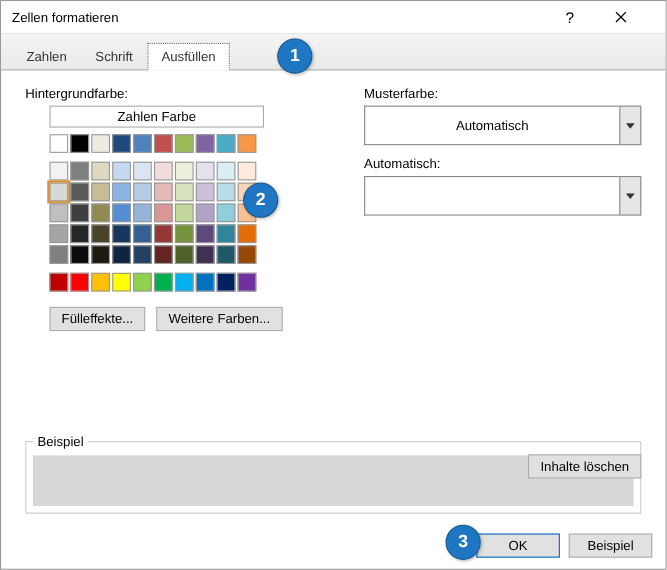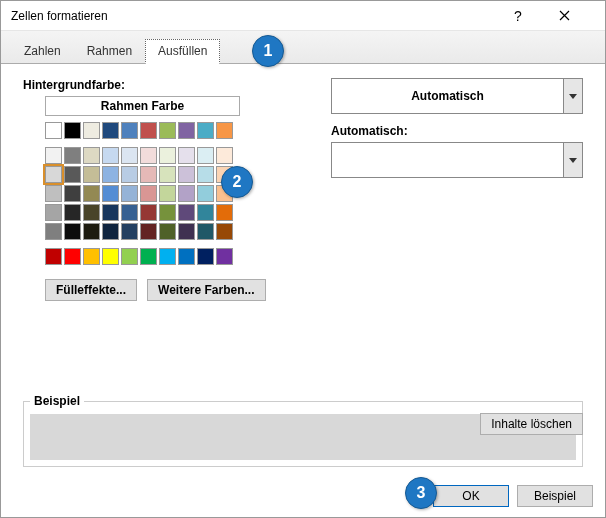--- a/index.html
+++ b/index.html
@@ -49,21 +49,20 @@
   }
   .tab.active {
     background: #fff;
     border: 1px dotted #666;
     border-bottom: 1px solid #fff;
   }
   .content {
     position: relative;
     padding: 14px 6px 8px 22px;
     height: 406px;
-    font-weight: bold;
   }
   .lbl {
     font-size: 12px;
     margin-bottom: 4px;
     display: block;
   }
   .no-color {
     width: 195px;
     height: 20px;
     border: 1px solid #aaa;
@@ -188,28 +187,28 @@
   <div class="tbtn">?</div>
   <div class="tbtn">
     <svg width="11" height="11" viewBox="0 0 11 11">
         <path d="M1 1 L10 10 M10 1 L1 10" stroke="#000" stroke-width="1.2"></path>
       </svg>
   </div>
 </div>
 
 <div class="tabs">
   <div class="tab">Zahlen</div>
-  <div class="tab">Rahmen</div>
+  <div class="tab">Schrift</div>
   <div class="tab active">Ausfüllen</div>
 </div>
 
 <div class="content">
 
   <span class="lbl">Hintergrundfarbe:</span>
-  <div class="no-color">Rahmen Farbe</div>
+  <div class="no-color">Zahlen Farbe</div>
 
   <div class="palette">
     <div class="prow" id="theme-row">
         <div class="sw" style="background: rgb(255, 255, 255);"></div>
         <div class="sw" style="background: rgb(0, 0, 0);"></div>
         <div class="sw" style="background: rgb(238, 236, 225);"></div>
         <div class="sw" style="background: rgb(31, 73, 125);"></div>
         <div class="sw" style="background: rgb(79, 129, 189);"></div>
         <div class="sw" style="background: rgb(192, 80, 77);"></div>
         <div class="sw" style="background: rgb(155, 187, 89);"></div>
@@ -294,20 +293,21 @@
         <div class="sw" style="background: rgb(112, 48, 160);"></div>
       </div>
   </div>
 
   <div class="btnrow">
     <div class="btn">Fülleffekte...</div>
     <div class="btn">Weitere Farben...</div>
   </div>
 
   <div class="right-col">
+    <span class="lbl">Musterfarbe:</span>
     <div class="combo">
       <div class="combo-field">
           <span style="margin:0 auto">Automatisch</span>
         </div>
       <div class="combo-btn">
           <div class="chev"></div>
         </div>
     </div>
     <span class="lbl">Automatisch:</span>
     <div class="combo">

